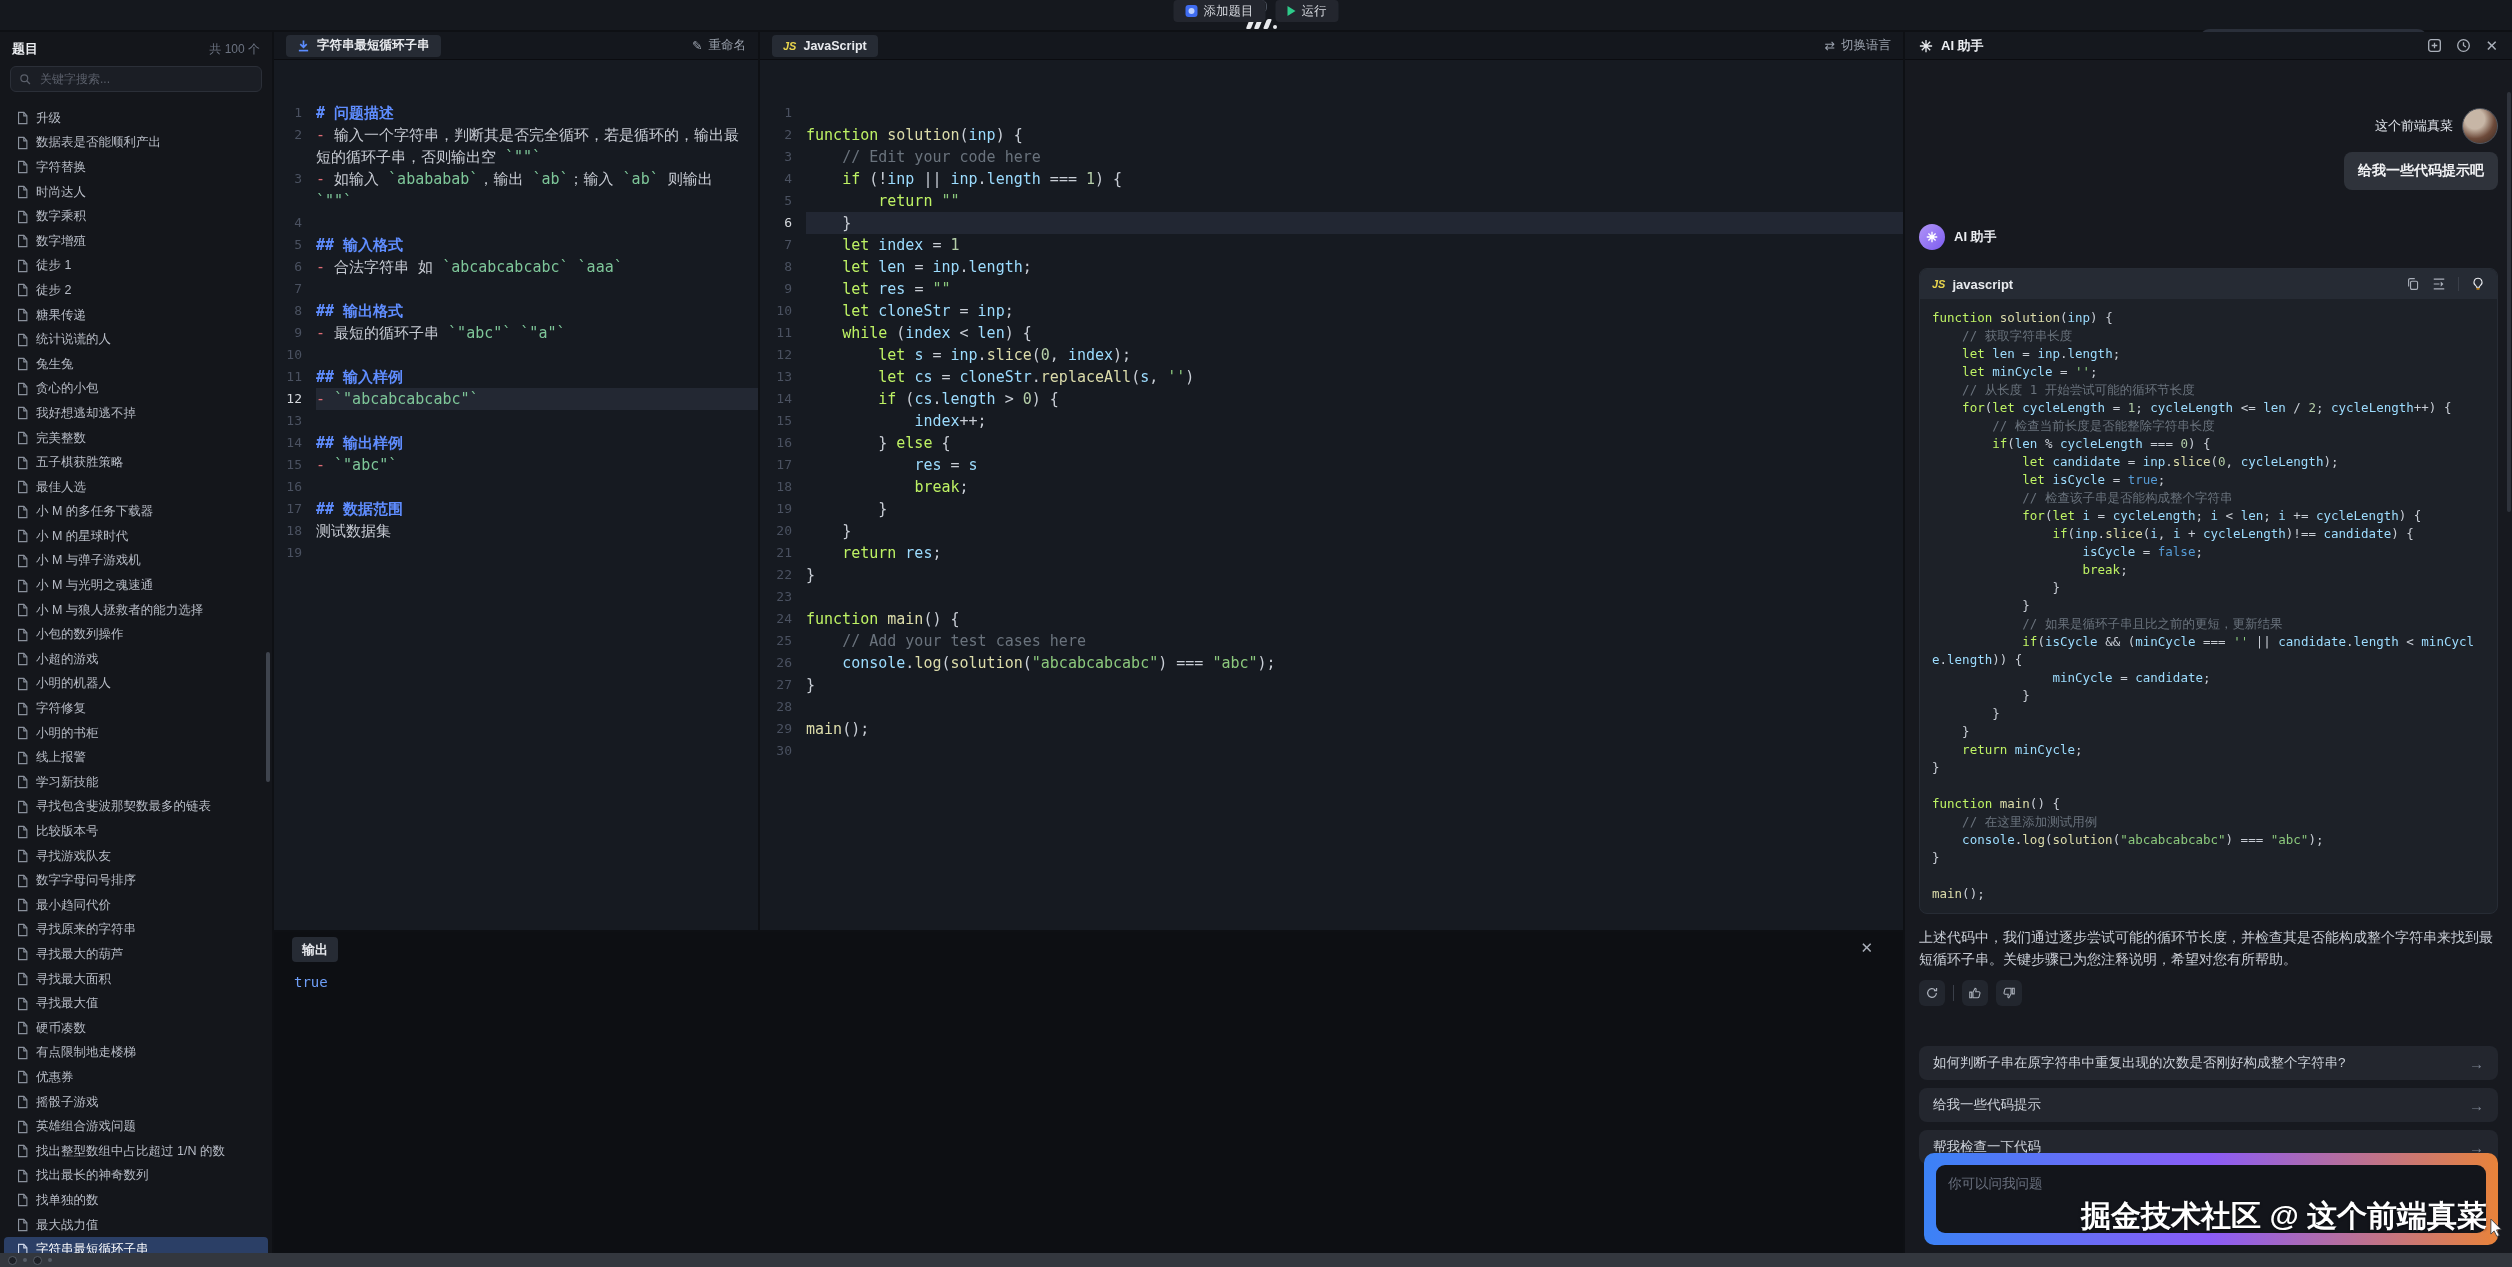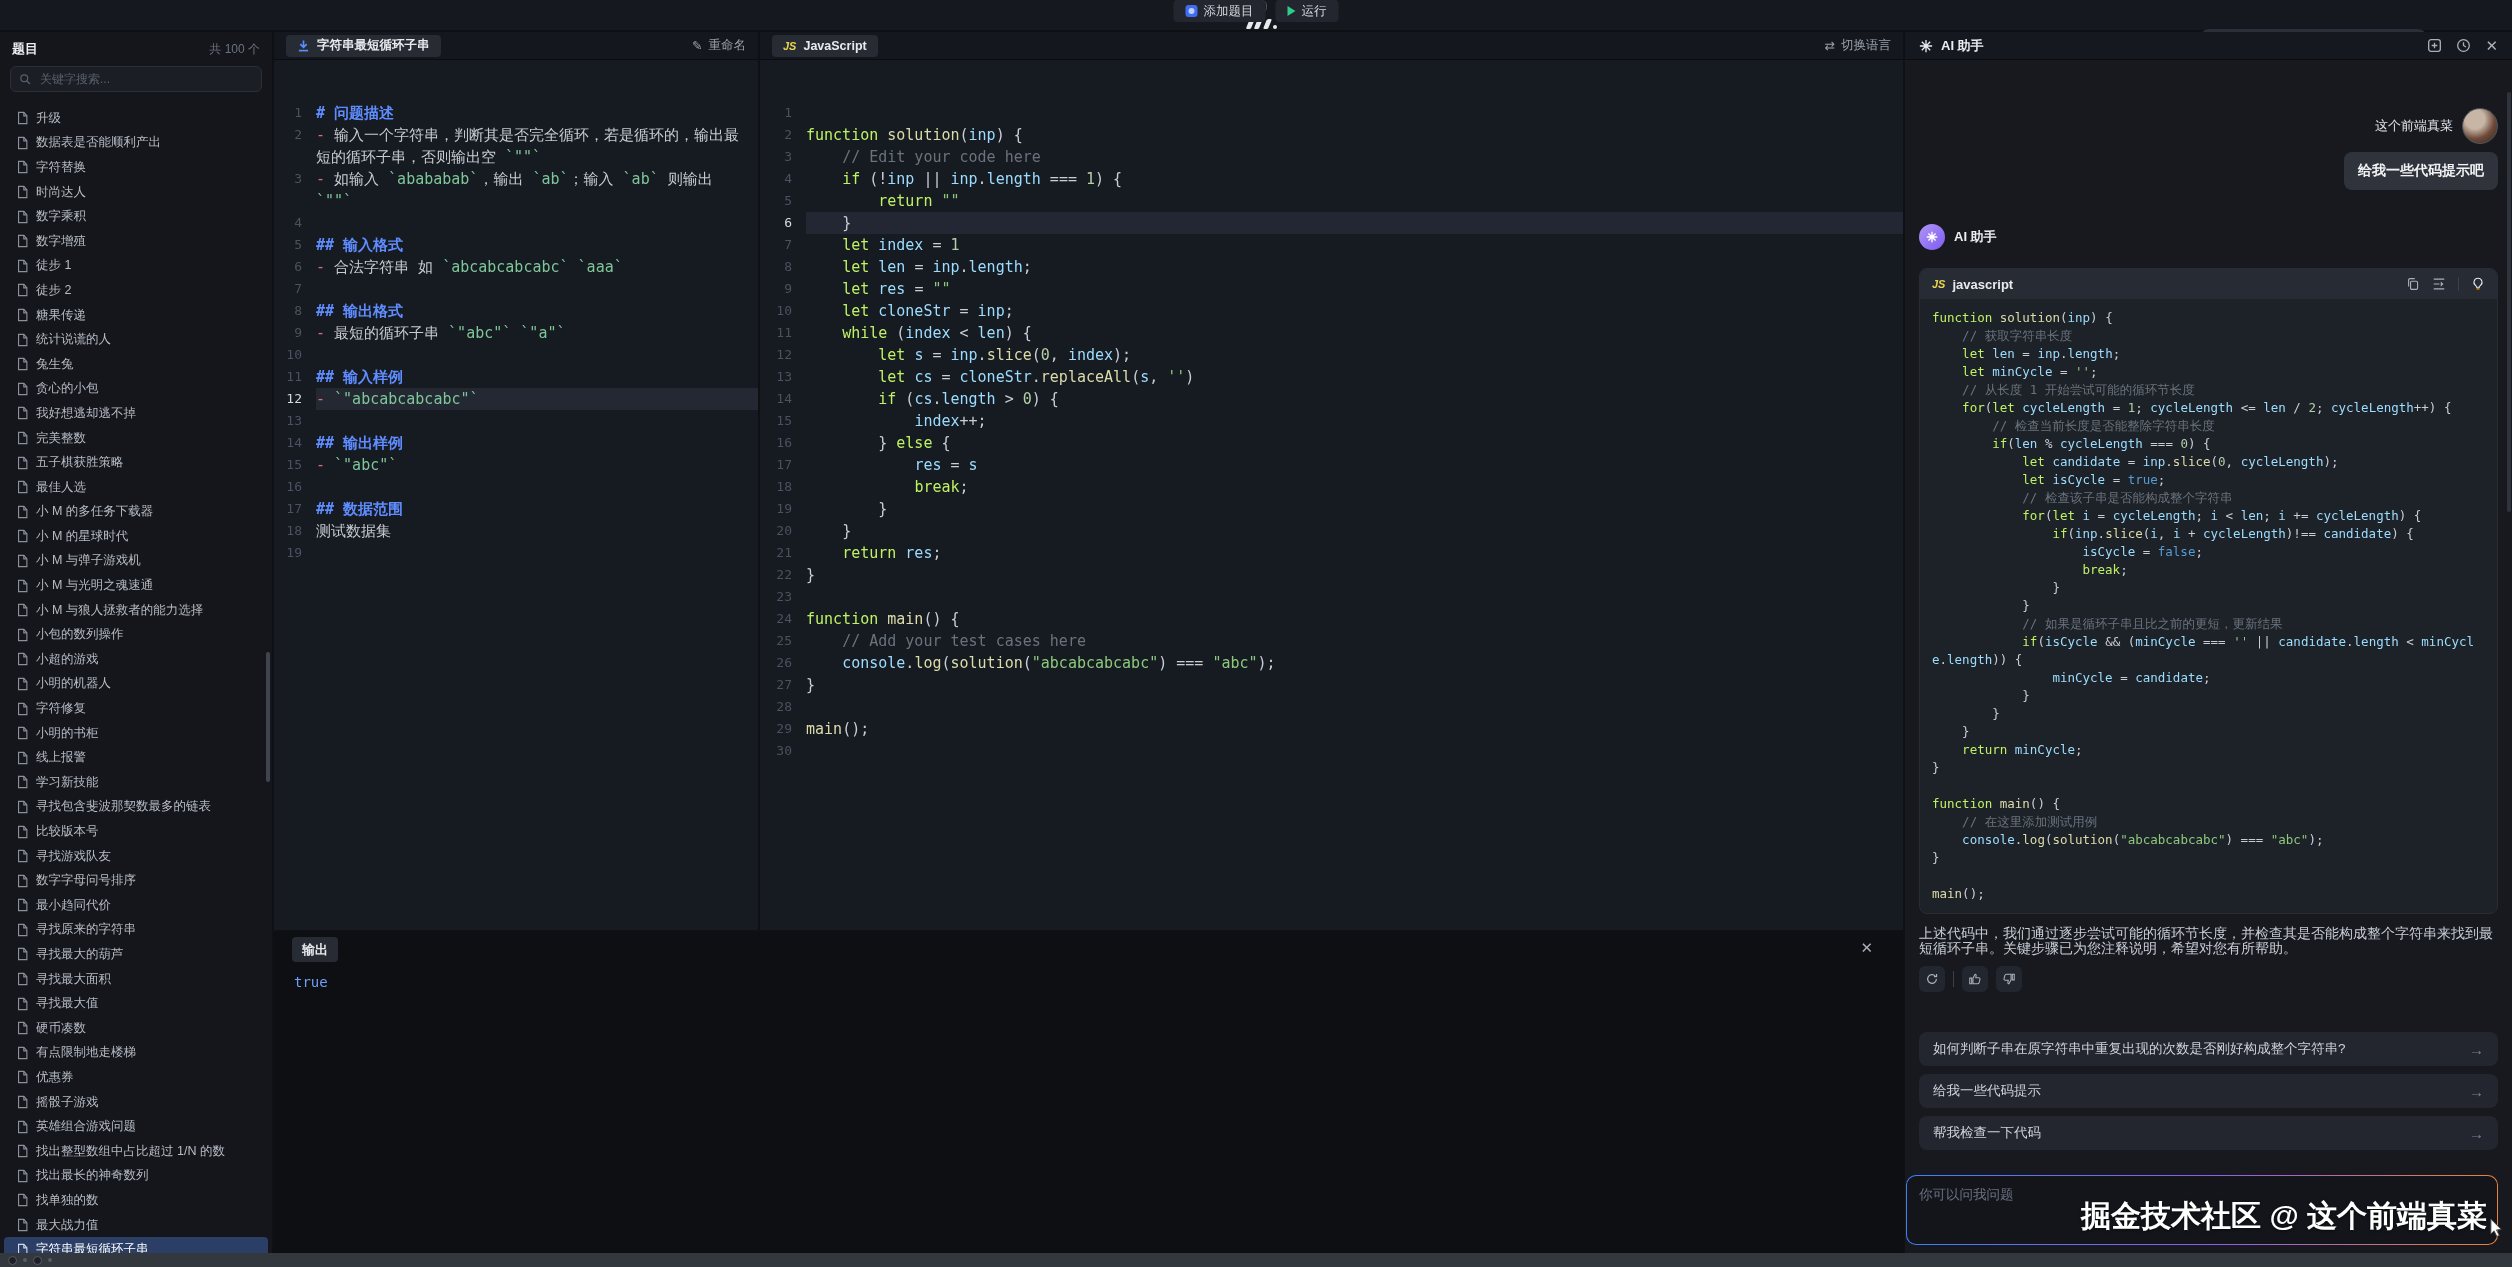--- a/index.html
+++ b/index.html
@@ -99,28 +99,28 @@
   .ai-asst-name{font-size:13px;font-weight:bold;color:#eceef2;}
   .code-card{margin-top:18px;border:1px solid #272c35;border-radius:8px;background:#1d2128;overflow:hidden;}
   .cc-head{height:30px;background:#262b34;display:flex;align-items:center;gap:7px;padding:0 12px;}
   .js-badge{color:#e8d44d;font-weight:bold;font-size:11px;font-style:italic;}
   .cc-lang{font-size:13px;color:#e8eaee;font-weight:bold;}
   .cc-icons{margin-left:auto;display:flex;align-items:center;gap:12px;color:#aab0ba;}
   .cc-icons>span{display:flex;cursor:pointer;}
   .cc-div{width:1px;height:14px;background:#3a3f49;}
   .cc-body{padding:10px 12px;font-family:"DejaVu Sans Mono",monospace;font-size:12.5px;line-height:18px;}
   .ai-line{white-space:pre-wrap;word-break:break-all;min-height:18px;color:#c9ced6;}
-  .explain{margin-top:12px;font-size:14px;line-height:15px;color:#c9ced6;}
+  .explain{margin-top:12px;font-size:14px;line-height:22px;color:#c9ced6;}
   .fb-row{margin-top:10px;display:flex;align-items:center;gap:8px;}
   .fb-btn{width:26px;height:26px;border-radius:6px;background:#22262e;display:flex;align-items:center;justify-content:center;color:#aab0ba;cursor:pointer;}
   .fb-div{width:1px;height:16px;background:#3a3f49;}
   .chips{margin-top:40px;display:flex;flex-direction:column;gap:8px;}
   .chip{height:34px;background:#23262e;border-radius:8px;display:flex;align-items:center;justify-content:space-between;padding:0 14px;font-size:13.5px;color:#ced3db;cursor:pointer;}
   .chip-a{color:#7a8290;font-size:15px;}
-  .input-wrap{position:absolute;left:1px;right:14px;bottom:8px;padding:1px;border-radius:10px;background:linear-gradient(90deg,#3b82f6,#8b5cf6,#e8833a);}
+  .input-wrap{position:absolute;left:19px;right:14px;bottom:8px;padding:12px;border-radius:10px;background:linear-gradient(90deg,#3b82f6,#8b5cf6,#e8833a);}
   .input-inner{height:68px;background:#13151b;border-radius:9px;padding:10px 12px;font-size:13.5px;color:#6b7280;cursor:text;}
   .watermark{position:absolute;right:8px;bottom:16px;display:flex;align-items:flex-end;gap:2px;font-size:30px;font-weight:bold;color:#fff;text-shadow:0 1px 3px rgba(0,0,0,.55);white-space:nowrap;pointer-events:none;z-index:5;}
   .ai-scrollbar{position:absolute;right:1px;top:60px;width:4px;height:420px;border-radius:2px;background:#3a3f49;opacity:.7;}
 
   
   .statusbar{position:absolute;left:0;right:0;bottom:0;height:14px;background:#33373e;display:flex;align-items:center;gap:6px;padding:0 8px;}
   .statusbar .dot{border-radius:50%;background:#1d2026;border:1px solid #565c66;}
   .statusbar .big{width:9px;height:9px;}
   .statusbar .sm{width:4px;height:4px;background:#565c66;border:none;}
 </style>

